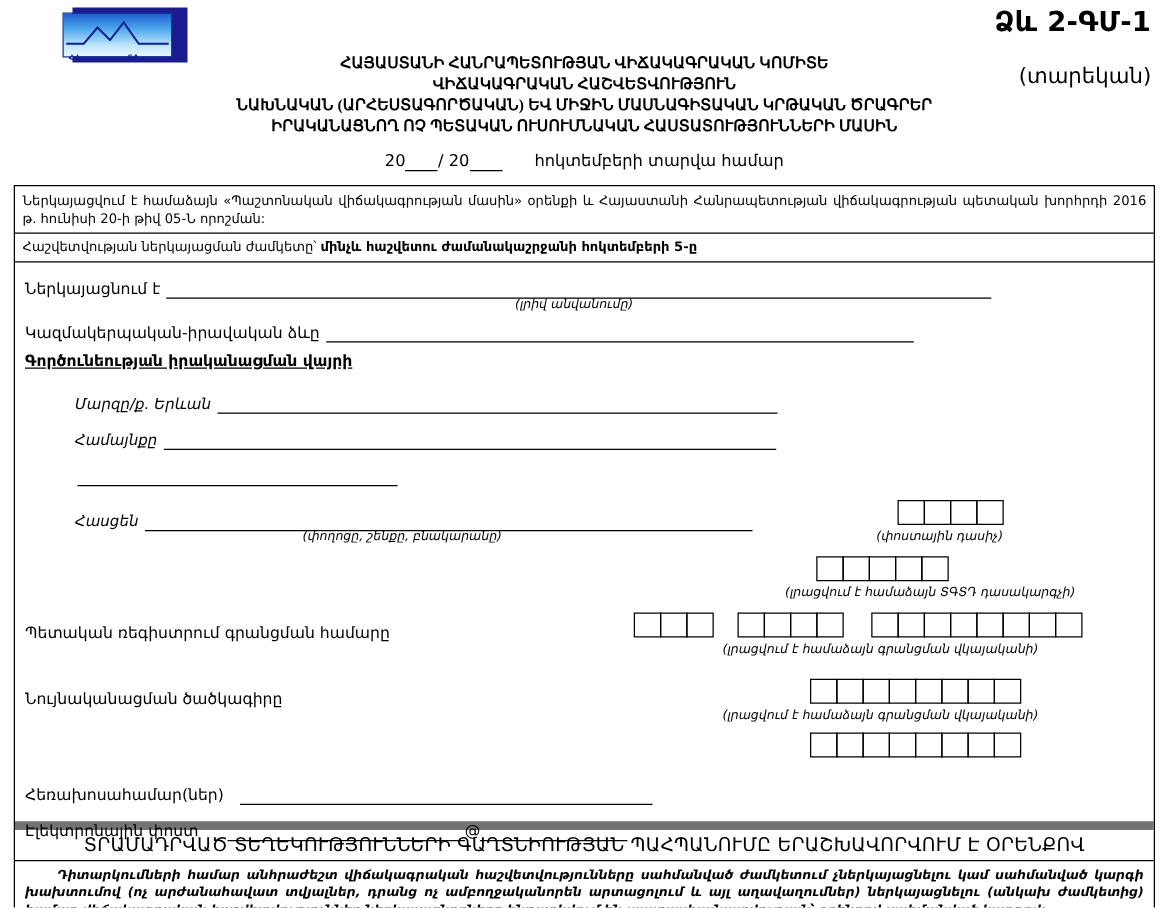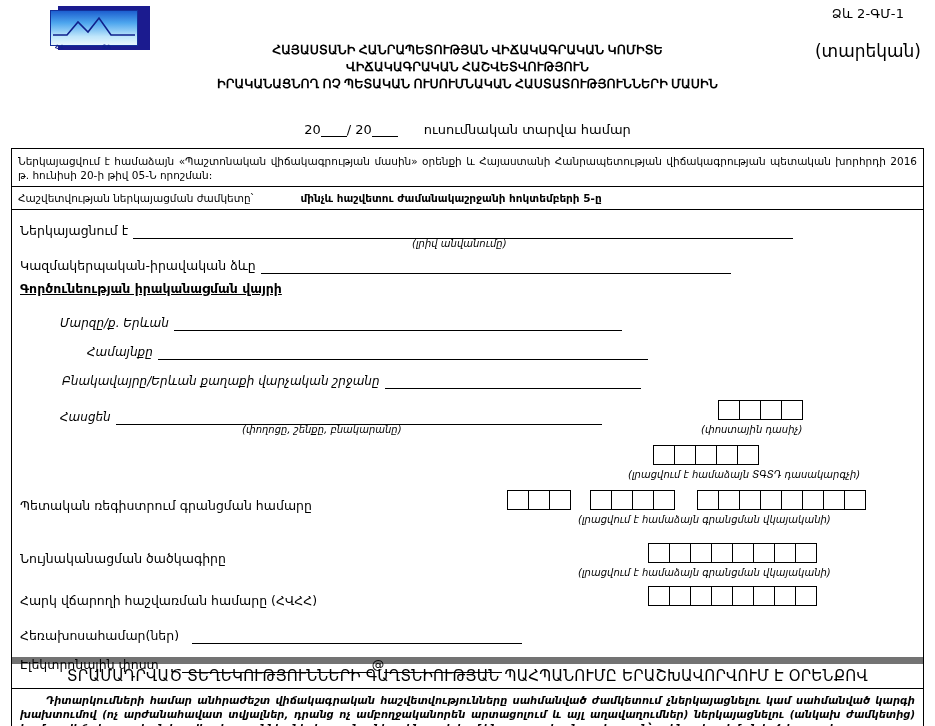--- a/index.html
+++ b/index.html
@@ -59,25 +59,24 @@
   .logo-txt.l { left: 5px; }
   .logo-txt.r { left: 52px; }
 
   .form-code {
     position: absolute;
     right: 14px;
     top: 6px;
     text-align: right;
   }
   .form-code .code {
-    font-size: 13px;
-    font-weight: normal;
+    font-size: 22px;
+    font-weight: bold;
     letter-spacing: 0.2px;
     white-space: nowrap;
-    text-align: center;
   }
   .form-code .period {
     font-size: 17px;
     margin-top: 20px;
   }
 
   .titles {
     position: absolute;
     left: 0;
     right: 0;
@@ -124,21 +123,21 @@
     font-size: 10.5px;
     line-height: 14px;
     text-align: justify;
     border-bottom: 1px solid #000;
   }
   .deadline {
     padding: 5px 6px 5px 6px;
     font-size: 10.5px;
     border-bottom: 1px solid #000;
   }
-  .deadline b { font-weight: bold; margin-left: 44px; }
+  .deadline b { font-weight: bold; }
 
   .fields {
     position: relative;
     padding: 0;
     height: 447px;
   }
 
   .row { position: absolute; }
   .lbl {
     font-size: 12.5px;
@@ -210,25 +209,26 @@
   </div>
 
   <div class="form-code">
     <div class="code">Ձև 2-ԳՄ-1</div>
     <div class="period">(տարեկան)</div>
   </div>
 
   <div class="titles">
     <div>ՀԱՅԱՍՏԱՆԻ ՀԱՆՐԱՊԵՏՈՒԹՅԱՆ ՎԻՃԱԿԱԳՐԱԿԱՆ ԿՈՄԻՏԵ</div>
     <div>ՎԻՃԱԿԱԳՐԱԿԱՆ ՀԱՇՎԵՏՎՈՒԹՅՈՒՆ</div>
+    <div>ՆԱԽՆԱԿԱՆ (ԱՐՀԵՍՏԱԳՈՐԾԱԿԱՆ) ԵՎ ՄԻՋԻՆ ՄԱՍՆԱԳԻՏԱԿԱՆ ԿՐԹԱԿԱՆ ԾՐԱԳՐԵՐ</div>
     <div>ԻՐԱԿԱՆԱՑՆՈՂ ՈՉ ՊԵՏԱԿԱՆ ՈՒՍՈՒՄՆԱԿԱՆ ՀԱՍՏԱՏՈՒԹՅՈՒՆՆԵՐԻ ՄԱՍԻՆ</div>
   </div>
 
   <div class="school-year">
-    <span>20</span><span class="blank"></span><span>/ 20</span><span class="blank"></span><span class="gap"></span><span>ուսումնական տարվա համար</span>
+    <span>20</span><span class="blank"></span><span>/ 20</span><span class="blank"></span><span class="gap"></span><span>հոկտեմբերի տարվա համար</span>
   </div>
 </div>
 
 <div class="sheet">
 
   <div class="legal-note">Ներկայացվում է համաձայն «Պաշտոնական վիճակագրության մասին»  օրենքի և  Հայաստանի Հանրապետության  վիճակագրության պետական խորհրդի 2016 թ. հունիսի 20-ի թիվ 05-Ն որոշման:</div>
 
   <div class="deadline">
     <span>Հաշվետվության ներկայացման ժամկետը՝ </span><b>մինչև հաշվետու ժամանակաշրջանի հոկտեմբերի 5-ը</b>
   </div>
@@ -248,27 +248,26 @@
 
     <div class="row" style="left:8px; top:68px;text-decoration:underline;">
       <span class="lbl b">Գործունեության իրականացման վայրի</span>
     </div>
 
     <div class="row" style="left:48px; top:102px;">
       <span class="lbl i">Մարզը/ք. Երևան</span>
       <span class="dotline" style="width:448px;"></span>
     </div>
 
-    <div class="row" style="left:48px; top:131px;margin-left:27px;">
+    <div class="row" style="left:48px; top:131px;">
       <span class="lbl i">Համայնքը</span>
       <span class="dotline" style="width:490px;"></span>
     </div>
 
     <div class="row" style="left:50px; top:160px;">
-      <span class="lbl i">Բնակավայրը/Երևան քաղաքի վարչական շրջանը</span>
       <span class="dotline" style="width:256px;"></span>
     </div>
 
     <div class="row" style="left:48px; top:196px;text-align:center;">
       <span class="lbl i">Հասցեն</span>
       <span class="dotline" style="width:486px;"></span>
     </div>
     <div class="caption" style="position:absolute; left:230px; top:214px;">(փողոցը, շենքը, բնակարանը)</div>
 
     <div class="boxes" style="left:706px; top:190px;">
@@ -322,23 +321,20 @@
       <span></span>
       <span></span>
       <span></span>
       <span></span>
       <span></span>
       <span></span>
       <span></span>
     </div>
     <div class="caption" style="position:absolute; left:566px; top:357px;">(լրացվում է համաձայն գրանցման վկայականի)</div>
 
-    <div class="row" style="left:8px; top:380px;">
-      <span class="lbl">Հարկ վճարողի հաշվառման համարը (ՀՎՀՀ)</span>
-    </div>
     <div class="boxes" style="left:636px; top:376px;">
       <span></span>
       <span></span>
       <span></span>
       <span></span>
       <span></span>
       <span></span>
       <span></span>
       <span></span>
     </div>

